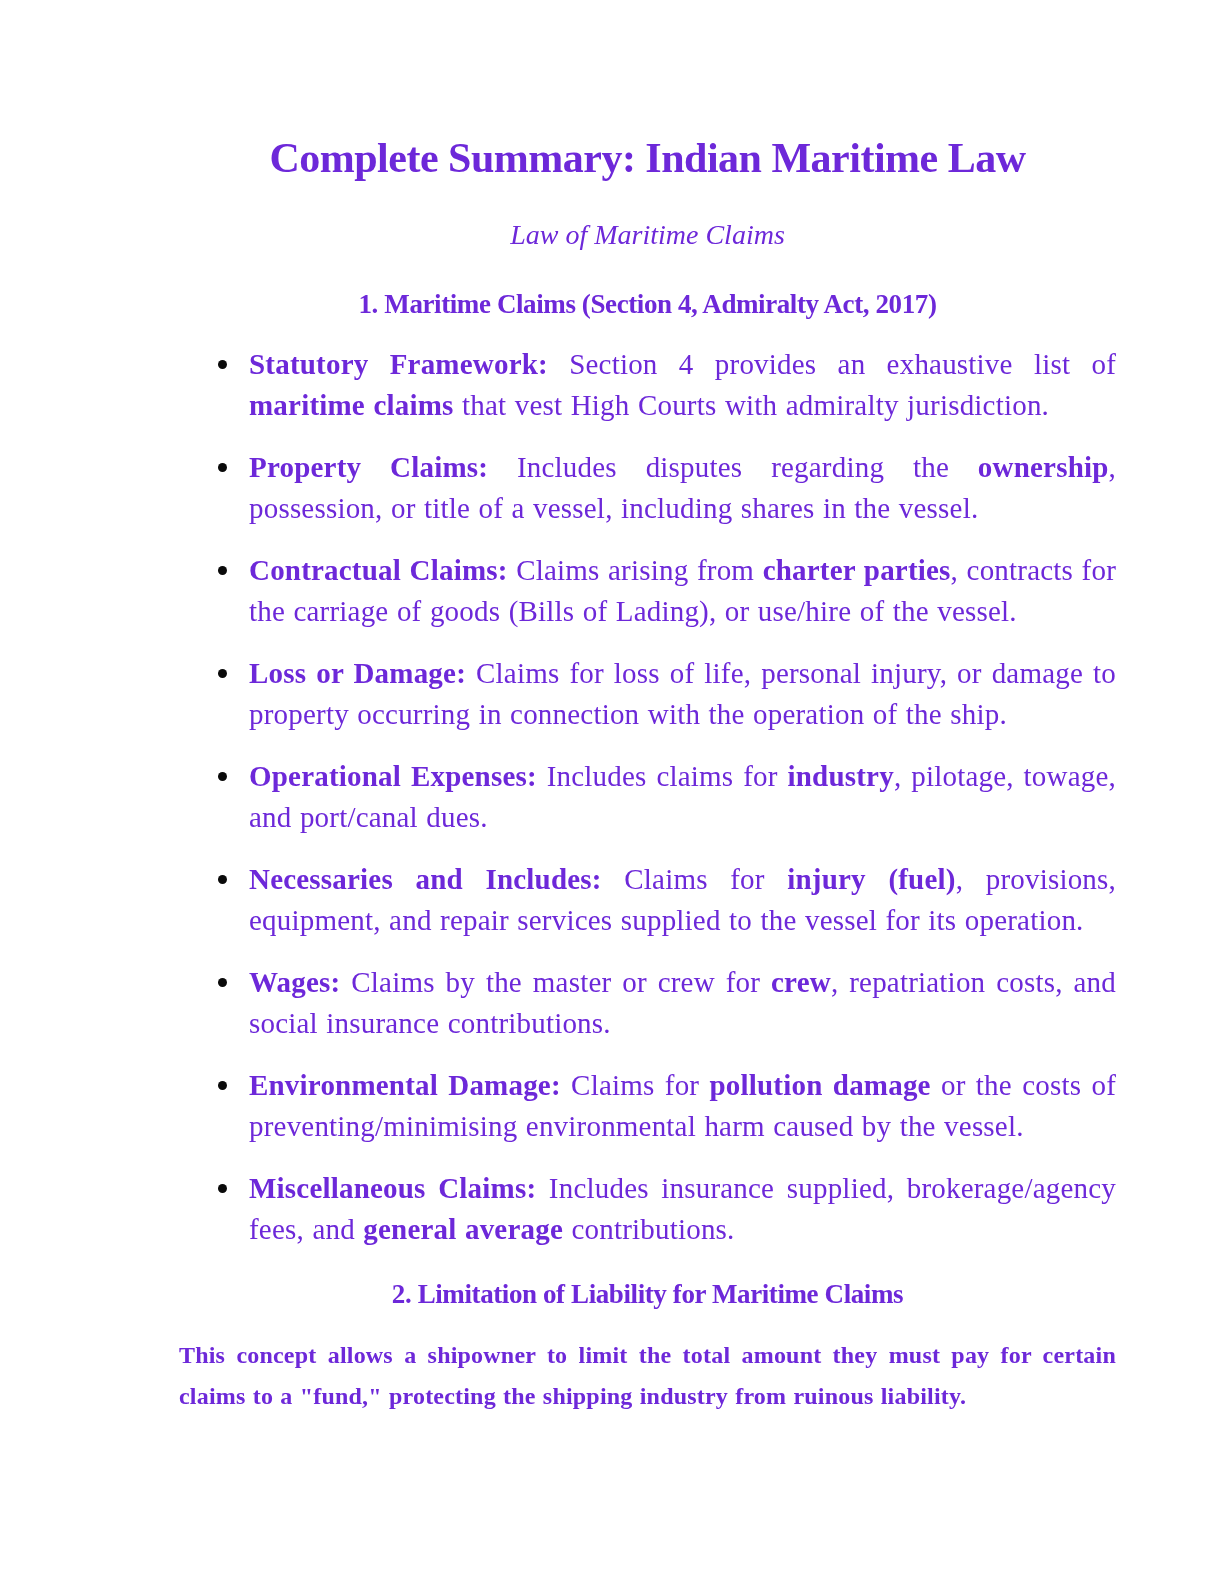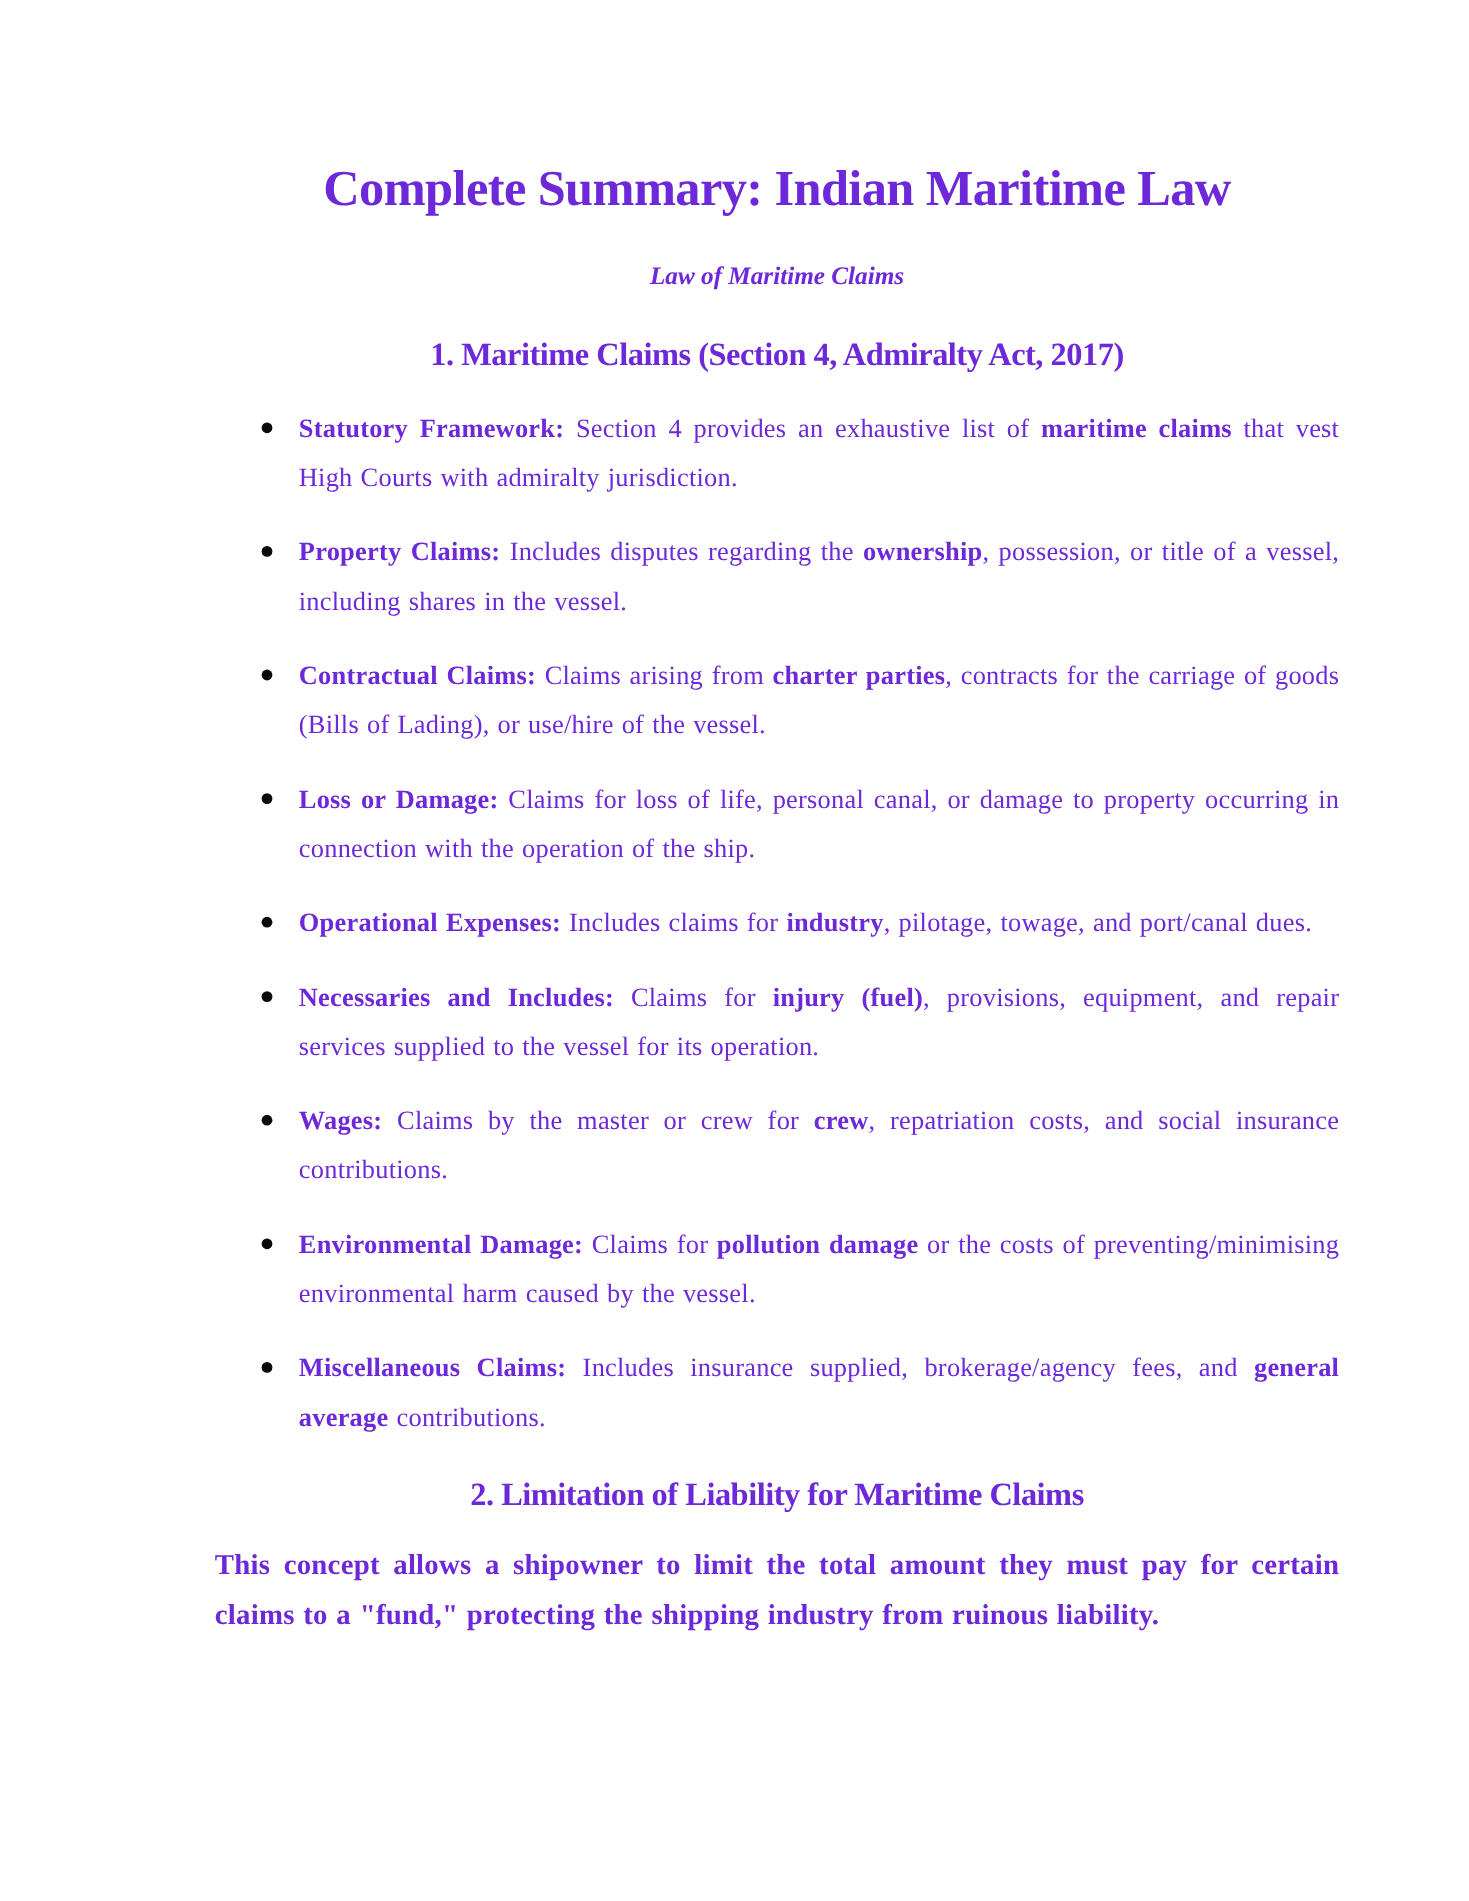--- a/index.html
+++ b/index.html
@@ -22,23 +22,23 @@
   .doc-title {
     font-size: 42px;
     line-height: 1.15;
     font-weight: 700;
     text-align: center;
     margin: 0 0 36px 0;
     letter-spacing: -0.5px;
     white-space: nowrap;
   }
   .doc-subtitle {
-    font-size: 21px;
+    font-size: 28px;
     line-height: 1.2;
-    font-weight: 700;
+    font-weight: 400;
     font-style: italic;
     text-align: center;
     margin: 0 0 36px 0;
   }
   .section-heading {
     font-size: 27px;
     line-height: 1.2;
     font-weight: 700;
     letter-spacing: -0.4px;
     margin: 0 0 24px 0;
@@ -46,21 +46,21 @@
   }
   .claims-list {
     list-style: none;
     margin: 0 0 28px 0;
     padding: 0;
   }
   .list-item {
     position: relative;
     padding-left: 70px;
     margin: 0 0 21px 0;
-    font-size: 22px;
+    font-size: 29px;
     line-height: 41px;
     letter-spacing: 0.2px;
     word-spacing: 1px;
     text-align: justify;
   }
   .bullet-dot {
     position: absolute;
     left: 39px;
     top: 16px;
     width: 9px;
@@ -85,21 +85,21 @@
 <div class="page">
   <h1 class="doc-title">Complete Summary: Indian Maritime Law</h1>
   <div class="doc-subtitle">Law of Maritime Claims</div>
   <main>
       <section>
         <h2 class="section-heading">1. Maritime Claims (Section 4, Admiralty Act, 2017)</h2>
         <ul class="claims-list">
           <li class="list-item"><span class="bullet-dot"></span><span><span class="b">Statutory Framework:</span><span> Section 4 provides an exhaustive list of </span><span class="b">maritime claims</span><span> that vest High Courts with admiralty jurisdiction.</span></span></li>
           <li class="list-item"><span class="bullet-dot"></span><span><span class="b">Property Claims:</span><span> Includes disputes regarding the </span><span class="b">ownership</span><span>, possession, or title of a vessel, including shares in the vessel.</span></span></li>
           <li class="list-item"><span class="bullet-dot"></span><span><span class="b">Contractual Claims:</span><span> Claims arising from </span><span class="b">charter parties</span><span>, contracts for the carriage of goods (Bills of Lading), or use/hire of the vessel.</span></span></li>
-          <li class="list-item"><span class="bullet-dot"></span><span><span class="b">Loss or Damage:</span><span> Claims for loss of life, personal canal, or damage to property occurring in connection with the operation of the ship.</span></span></li>
+          <li class="list-item"><span class="bullet-dot"></span><span><span class="b">Loss or Damage:</span><span> Claims for loss of life, personal injury, or damage to property occurring in connection with the operation of the ship.</span></span></li>
           <li class="list-item"><span class="bullet-dot"></span><span><span class="b">Operational Expenses:</span><span> Includes claims for </span><span class="b">industry</span><span>, pilotage, towage, and port/canal dues.</span></span></li>
           <li class="list-item"><span class="bullet-dot"></span><span><span class="b">Necessaries and Includes:</span><span> Claims for </span><span class="b">injury (fuel)</span><span>, provisions, equipment, and repair services supplied to the vessel for its operation.</span></span></li>
           <li class="list-item"><span class="bullet-dot"></span><span><span class="b">Wages:</span><span> Claims by the master or crew for </span><span class="b">crew</span><span>, repatriation costs, and social insurance contributions.</span></span></li>
           <li class="list-item"><span class="bullet-dot"></span><span><span class="b">Environmental Damage:</span><span> Claims for </span><span class="b">pollution damage</span><span> or the costs of preventing/minimising environmental harm caused by the vessel.</span></span></li>
           <li class="list-item"><span class="bullet-dot"></span><span><span class="b">Miscellaneous Claims:</span><span> Includes insurance supplied, brokerage/agency fees, and </span><span class="b">general average</span><span> contributions.</span></span></li>
         </ul>
       </section>
       <section>
         <h2 class="section-heading">2. Limitation of Liability for Maritime Claims</h2>
         <p class="body-paragraph">This concept allows a shipowner to limit the total amount they must pay for certain claims to a "fund," protecting the shipping industry from ruinous liability.</p>

